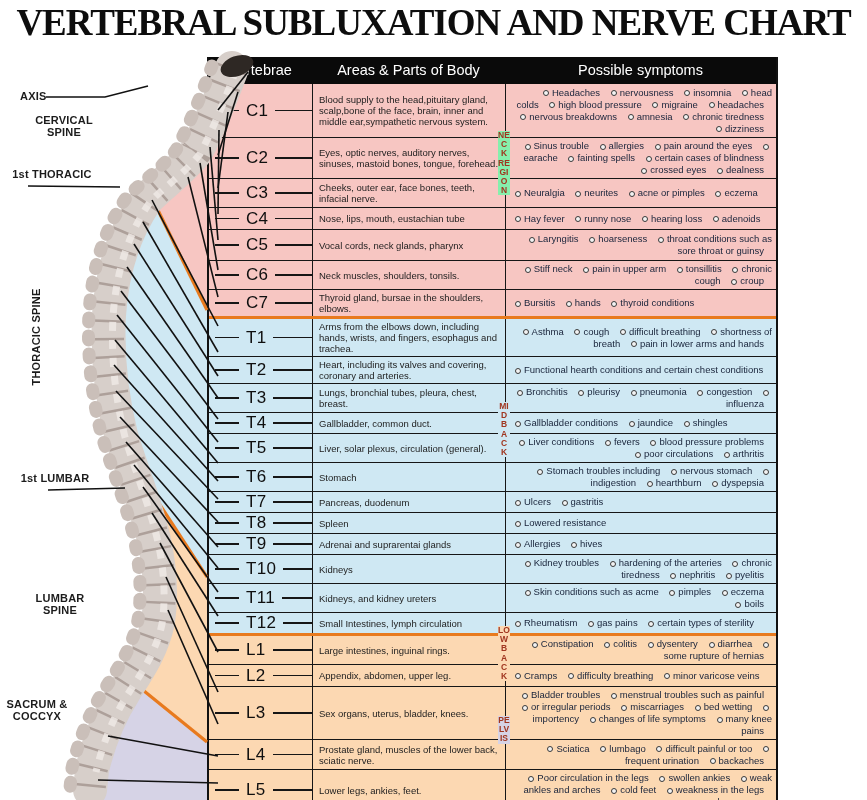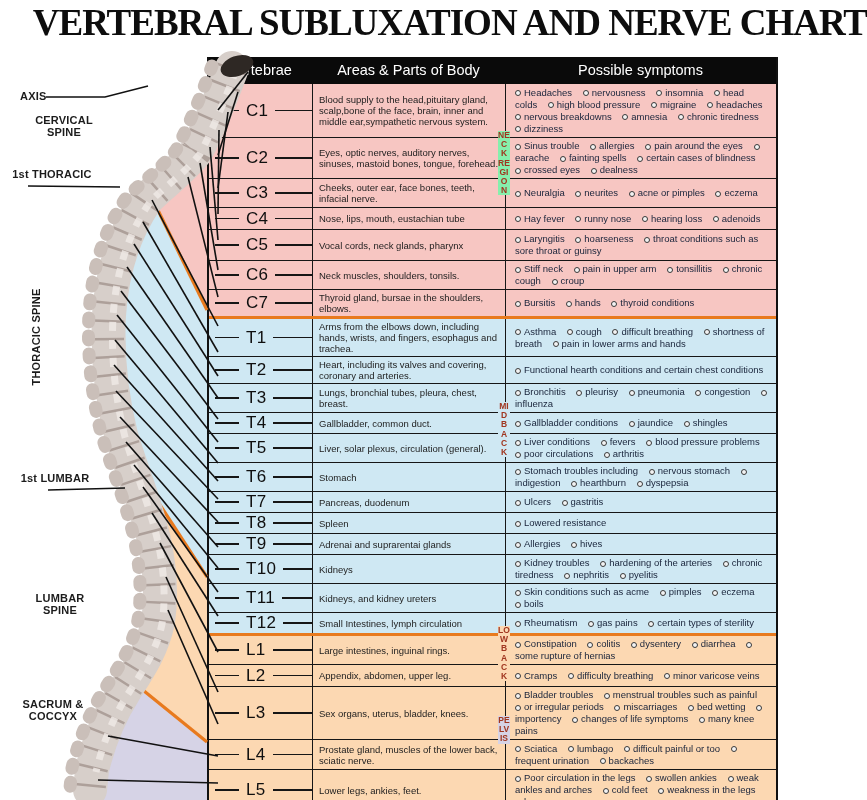--- a/index.html
+++ b/index.html
@@ -1,20 +1,20 @@
 <!DOCTYPE html>
 <html><head>
 <meta charset="utf-8">
 <style>
   html,body{margin:0;padding:0;background:#fff;}
   #stage{position:relative;width:867px;height:800px;background:#ffffff;overflow:hidden;
          font-family:"Liberation Sans", sans-serif;color:#161616;}
   
   .title{position:absolute;left:0;top:0;width:867px;height:46px;line-height:46px;
-         text-align:right;font-family:"Liberation Serif", serif;font-weight:700;
+         text-align:center;font-family:"Liberation Serif", serif;font-weight:700;
          font-size:37px;letter-spacing:-1px;color:#0d0d0d;white-space:nowrap;}
   
   #spineart{position:absolute;left:0;top:45px;pointer-events:none;z-index:3;}
   .slabel{position:absolute;font-size:11px;font-weight:700;color:#1c1c1c;line-height:12px;
           text-align:center;z-index:4;letter-spacing:.2px;}
   .slabel.rot{transform:rotate(-90deg);transform-origin:center center;white-space:nowrap;}
   
   .table{position:absolute;left:207px;top:57px;width:571px;z-index:2;
          border:2px solid #111;border-top:none;box-sizing:border-box;background:#fff;}
   .thead{display:flex;background:#0a0a0a;color:#fff;height:27px;}
@@ -26,21 +26,21 @@
   .region-cervical{background:#f7c6c2;} .region-thoracic{background:#cfe8f3;}
   .region-lumbar{background:#fcd8b2;}   .region-sacral{background:#d6d3e6;}
   .cell{box-sizing:border-box;}
   .vert{width:103px;display:flex;align-items:center;padding-left:6px;}
   .lead{height:1.6px;background:#161616;width:24px;min-width:8px;flex-shrink:1;margin-right:7px;}
   .tail{height:1.6px;background:#161616;flex:1;margin-left:7px;}
   .lvl{font-size:17px;color:#0f0f0f;white-space:nowrap;letter-spacing:.3px;}
   .areas{width:193px;border-left:1.6px solid #161616;padding:2px 6px;display:flex;align-items:center;
          font-size:9.5px;line-height:11px;color:#1d1d1d;}
   .syms{flex:1;border-left:1.6px solid #161616;padding:2px 4px 2px 9px;display:flex;align-items:center;}
-  .symflow{display:block;font-size:9.5px;line-height:12px;color:#18233a;}
+  .symflow{display:block;font-size:9.5px;line-height:12px;color:#18233a;text-align:right;}
   .sym{margin-right:8px;}
   .bullet{display:inline-block;width:6px;height:6px;border:1.2px solid #3a3a3a;border-radius:50%;
           background:#f3f3f3;margin-right:3px;position:relative;top:0.5px;box-sizing:border-box;}
   
   .tbody .row:nth-child(1){min-height:53px}.tbody .row:nth-child(2){min-height:37px}
   .tbody .row:nth-child(3){min-height:29px}.tbody .row:nth-child(4){min-height:22px}
   .tbody .row:nth-child(5){min-height:31px}.tbody .row:nth-child(6){min-height:29px}
   .tbody .row:nth-child(7){min-height:25px}.tbody .row:nth-child(8){min-height:27px}
   .tbody .row:nth-child(9){min-height:24px}.tbody .row:nth-child(10){min-height:25px}
   .tbody .row:nth-child(11){min-height:18px}.tbody .row:nth-child(12){min-height:24px}
@@ -123,21 +123,21 @@
       <polyline points="48,490 125,488"></polyline>
     </g>
   </svg>
 
   <div class="slabel" style="left:20px;top:90px;">AXIS</div>
   <div class="slabel" style="left:27px;top:114px;width:74px;">CERVICAL SPINE</div>
   <div class="slabel" style="left:2px;top:168px;width:100px;">1st THORACIC</div>
   <div class="slabel rot" style="left:-24px;top:331px;width:120px;">THORACIC SPINE</div>
   <div class="slabel" style="left:16px;top:472px;width:78px;">1st LUMBAR</div>
   <div class="slabel" style="left:20px;top:592px;width:80px;">LUMBAR SPINE</div>
-  <div class="slabel" style="left:20px;top:698px;width:66px;">SACRUM &amp; COCCYX</div>
+  <div class="slabel" style="left:4px;top:698px;width:66px;">SACRUM &amp; COCCYX</div>
 
   <div class="table">
     <div class="thead">
       <div class="th c1">Vertebrae</div>
       <div class="th c2">Areas &amp; Parts of Body</div>
       <div class="th c3">Possible symptoms</div>
     </div>
     <div class="tbody">
   <div class="row region-cervical">
     <div class="cell vert">

